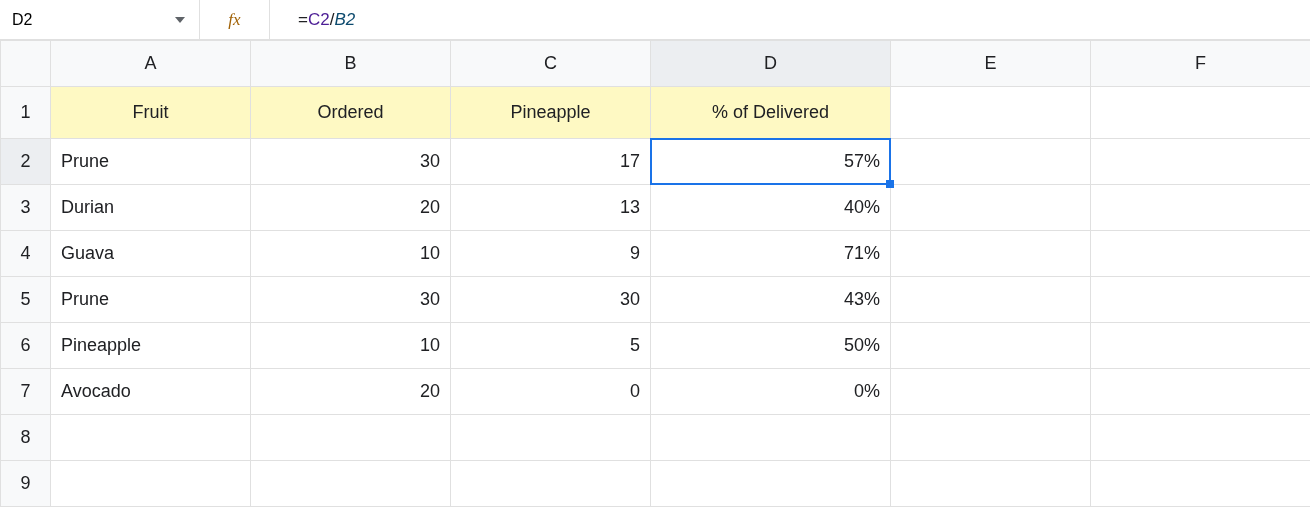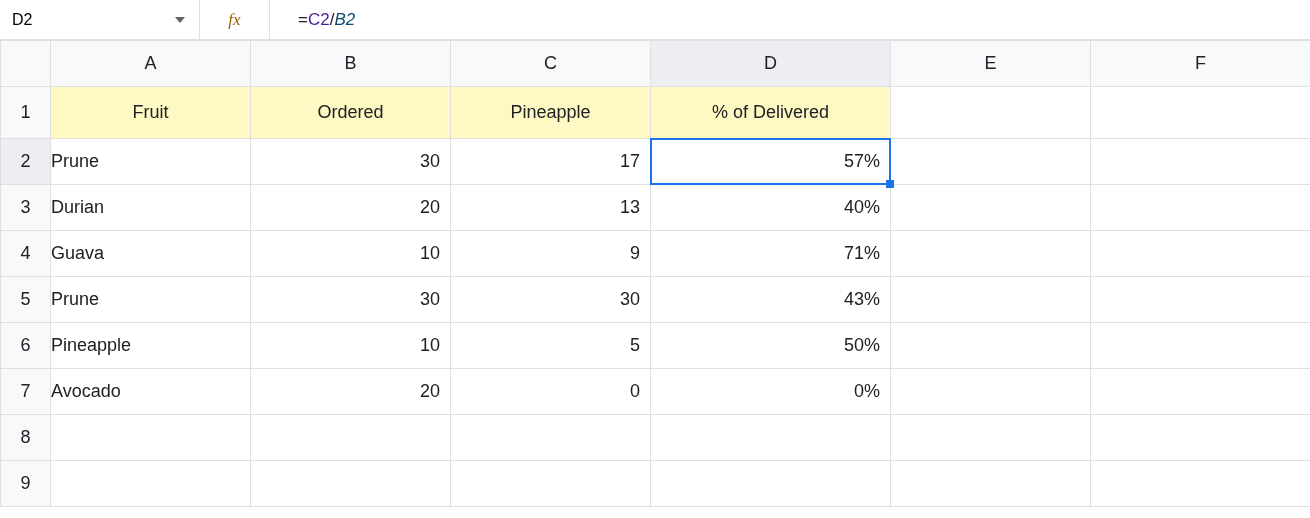--- a/index.html
+++ b/index.html
@@ -92,21 +92,21 @@
   .row-head { width: 50px; text-align: center; }
   .row-head.r2 { background: #eceef1; }
 
   .hdr {
     background: #fef9c3;
     font-weight: bold;
     text-align: center;
     font-size: 19px;
     color: #000;
   }
-  .txt { text-align: left; }
+  .txt { padding-left: 10px; text-align: left; }
   .num { padding-right: 10px; text-align: right; padding-left: 24px; }
 
   
   td.active {
     position: relative;
   }
   td.active::after {
     content: "";
     position: absolute;
     top: -1px; left: -1px; right: -1px; bottom: -1px;

